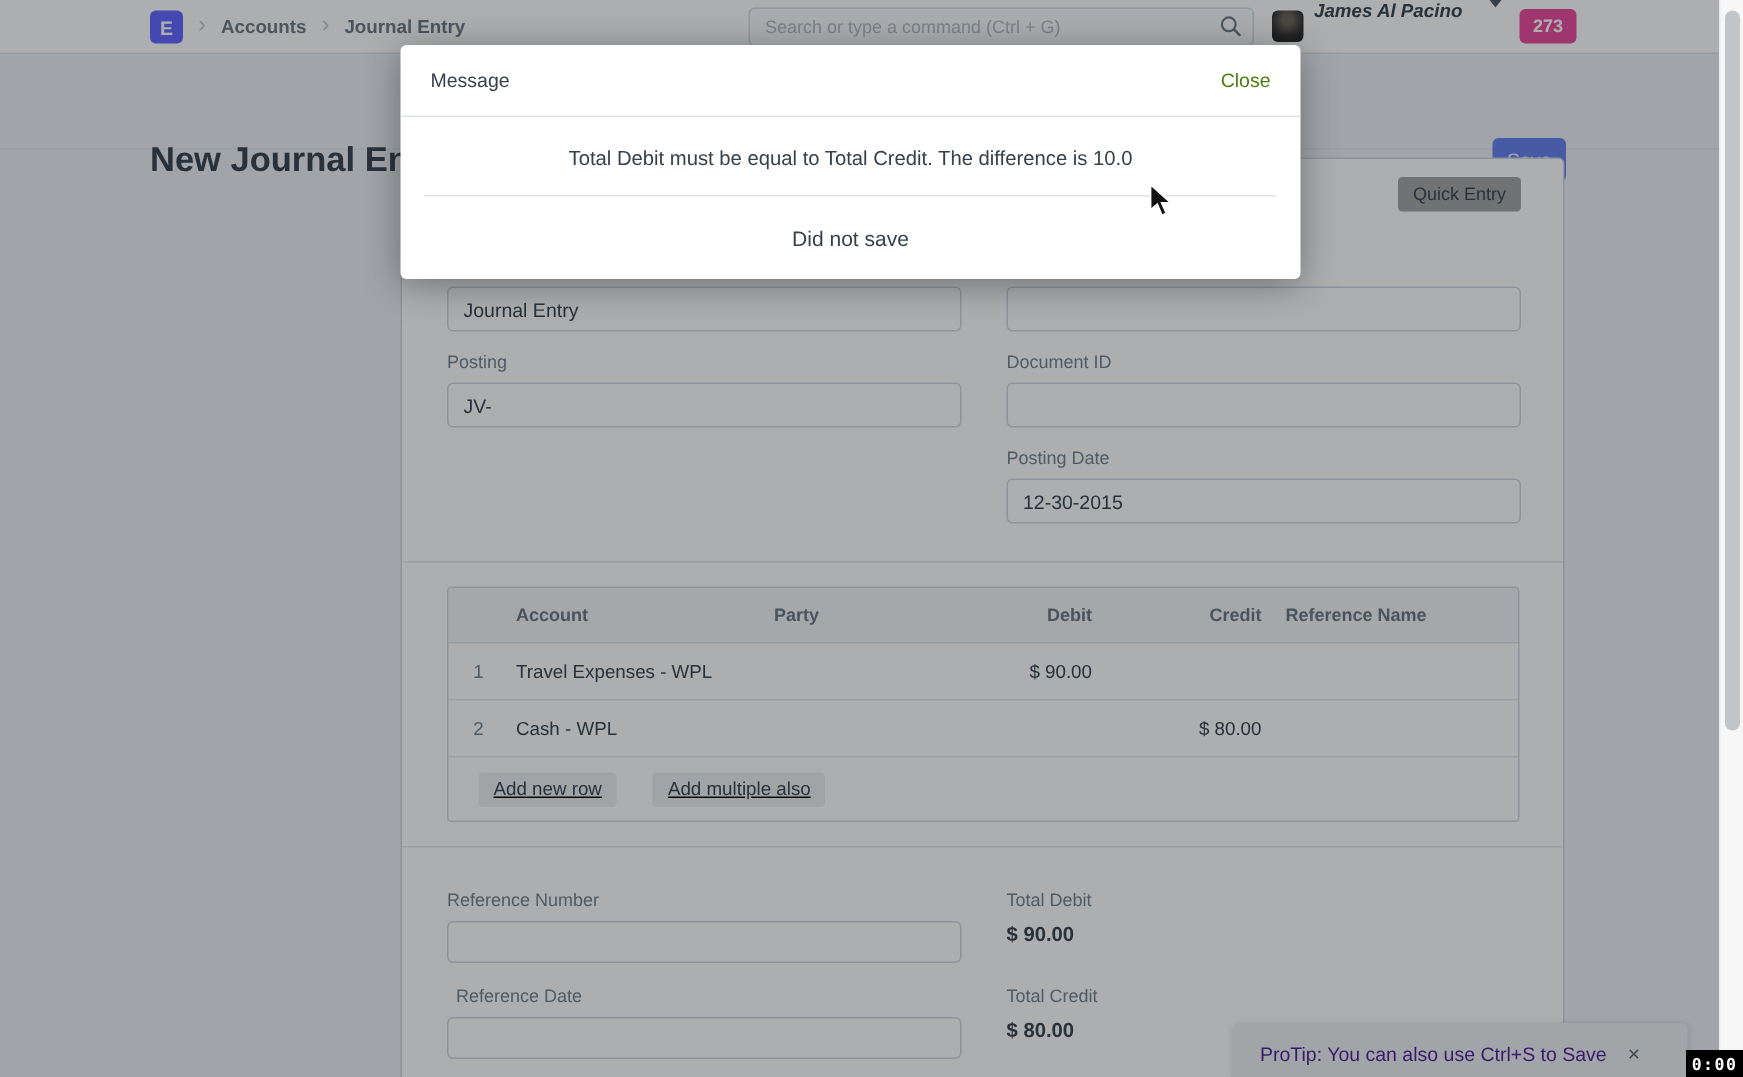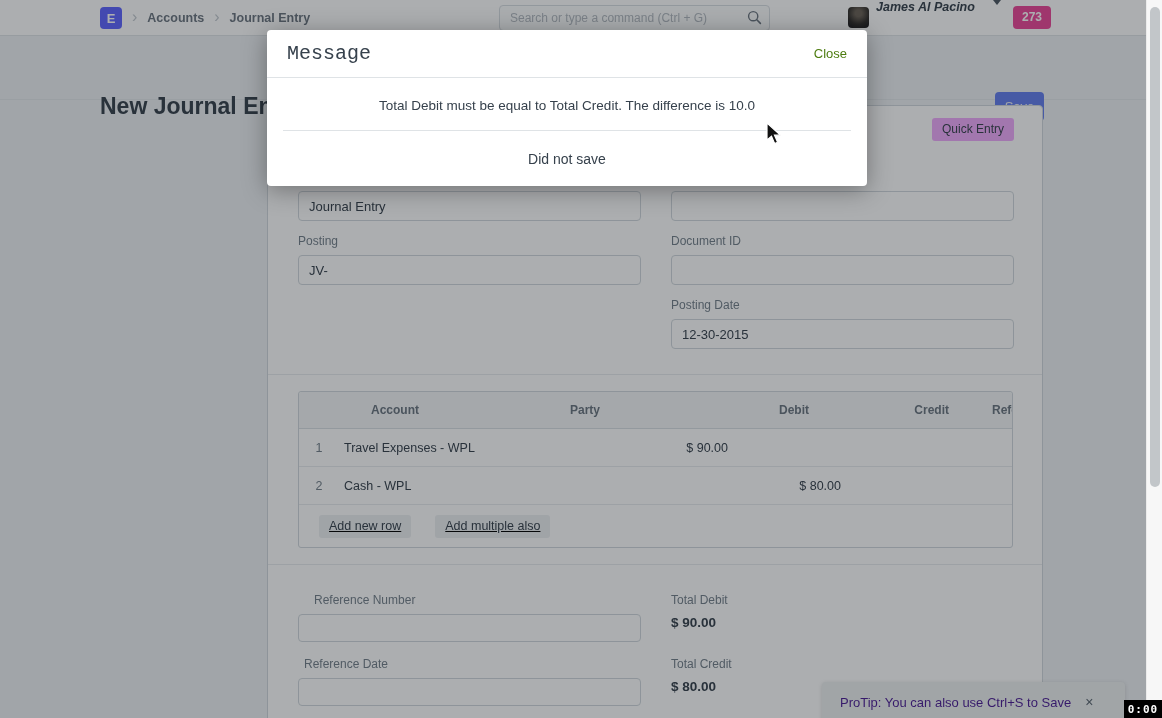--- a/index.html
+++ b/index.html
@@ -8,21 +8,21 @@
   .stage { position:absolute; inset:0; width:1162px; height:718px; overflow:hidden; }
 
   
   .navbar { position:absolute; top:0; left:0; width:1162px; height:36px; background:#ffffff;
             border-bottom:1px solid #dfe3e6; z-index:10; }
   .nav-left { position:absolute; left:100px; top:0; height:36px; display:flex; align-items:center; gap:10px; }
   .logo { width:22px; height:22px; background:#5e64ff; border-radius:4px; color:#fff; font-weight:bold;
           font-size:13px; display:flex; align-items:center; justify-content:center; }
   .crumb { font-size:12.5px; font-weight:600; color:#6c7680; text-decoration:none; }
   .crumb-sep { color:#c3c9cf; font-size:16px; line-height:1; margin-top:-2px; }
-  .search-wrap { position:absolute; left:499px; top:5px; width:271px; height:26px; }
+  .search-wrap { position:absolute; left:499px; top:5px; width:337px; height:26px; }
   .search-wrap input { width:100%; height:100%; border:1px solid #d8dde2; border-radius:4px; background:#fcfdfd;
           font-family:"Liberation Sans",sans-serif; font-size:12px; color:#36414c; padding:0 28px 0 10px; outline:none; }
   .search-wrap input::placeholder { color:#b4bbc2; }
   .search-icon { position:absolute; right:8px; top:5px; }
   .avatar { position:absolute; left:848px; top:7px; width:21px; height:21px; border-radius:4px;
             background:radial-gradient(circle at 50% 30%, #6b6257 0 18%, #2e2b28 60%, #17161a 100%); }
   .user-name { position:absolute; left:876px; top:0; height:36px; display:flex; gap:18px;
                font-size:12.5px; font-weight:600; color:#36414c; cursor:pointer;font-style:italic; }
   .caret-down { width:0; height:0; border-left:4px solid transparent; border-right:4px solid transparent;
                 border-top:5px solid #4c5661; display:inline-block; }
@@ -33,52 +33,52 @@
   .page-head { position:absolute; top:36px; left:0; width:1162px; height:64px; border-bottom:1px solid #e4e8eb; }
   .page-title { position:absolute; left:100px; top:57px; font-size:23px; font-weight:bold; color:#36414c;
                 white-space:nowrap; }
   .save-btn { position:absolute; left:995px; top:56px; width:49px; height:29px; background:#647eef;
               border:none; border-radius:4px; color:#eef0f6; font-size:13px; font-family:"Liberation Sans",sans-serif;
               cursor:pointer; }
 
   
   .card { position:absolute; left:267px; top:105px; width:776px; height:645px; background:#ffffff;
           border:1px solid #d1d8dd; border-radius:4px; }
-  .quick-entry { position:absolute; right:28px; top:12px; height:23px; padding:0 10px; background:#f0abfc;
+  .quick-entry { position:absolute; right:28px; top:12px; height:23px; padding:0 10px; background:#a3a3a3;
                  border-radius:3px; font-size:12px; color:#36414c; line-height:23px; cursor:pointer; }
   .fld-label { position:absolute; font-size:12px; color:#74808b; }
   .fld-input { position:absolute; height:30px; width:343px; border:1px solid #d1d8dd; border-radius:4px;
                background:#fff; font-family:"Liberation Sans",sans-serif; font-size:13px; color:#36414c;
                padding:0 10px; outline:none; }
   .divider { position:absolute; left:0; width:100%; border-top:1px solid #e8ebee; }
 
   
   .grid { position:absolute; left:30px; top:285px; width:715px; border:1px solid #d1d8dd; border-radius:3px;
           background:#fff; }
   .grid-row { display:grid; grid-template-columns:40px 172px 130px 95px 113px 1fr; align-items:center; }
   .grid-head { height:37px; background:#f4f6f7; border-bottom:1px solid #d9dfe3; border-radius:3px 3px 0 0;
-               font-size:12px; font-weight:600; color:#6a7580;gap:27px; }
+               font-size:12px; font-weight:600; color:#6a7580; }
   .grid-data { height:38px; border-bottom:1px solid #e8ecef; font-size:12.5px; color:#36414c; }
   .gc { padding:0 5px; overflow:hidden; white-space:nowrap; }
   .gc-idx { text-align:center; color:#74808b; }
   .gc-num { text-align:right; padding-right:8px; }
   .gc-ref { padding-left:8px; }
   .grid-foot { height:42px; display:flex; align-items:center; gap:24px; padding-left:20px;text-decoration:underline; }
   .grid-btn { height:23px; padding:0 10px; background:#edf0f2; border:none; border-radius:3px;
               font-family:"Liberation Sans",sans-serif; font-size:12.5px; color:#36414c; cursor:pointer; }
 
   .total-val { position:absolute; font-size:13.5px; font-weight:bold; color:#36414c; }
 
   
   .backdrop { position:absolute; inset:0; background:rgba(18,24,30,0.35); z-index:50; }
   .modal { position:absolute; left:267px; top:30px; width:600px; background:#fff; border-radius:4px;
            box-shadow:0 4px 24px rgba(0,0,0,0.35); z-index:60; }
   .modal-header { height:48px; padding:0 20px; display:flex; align-items:center; justify-content:space-between;
                   border-bottom:1px solid #dfe3e6; }
-  .modal-title { font-size:20px; color:#36414c;font-family:Liberation Mono, monospace; }
+  .modal-title { font-size:13px; color:#36414c; }
   .modal-close { font-size:13px; color:#4d7c0f; cursor:pointer; }
   .modal-body { text-align:center; padding:20px 20px 17px; font-size:13.5px; color:#36414c; }
   .modal-divider { border-top:1px solid #dfe3e6; margin:0 16px; }
   .modal-footer { text-align:center; padding:20px 0 19px; font-size:14px; color:#36414c; }
 
   
   .toast { position:absolute; left:822px; top:682px; width:303px; height:40px; background:#eef1f2;
            border-radius:4px; box-shadow:0 1px 4px rgba(0,0,0,0.15); z-index:40;
            display:flex; align-items:center; }
   .toast-text { font-size:13px; color:#4c1d95; padding-left:18px; }
@@ -174,21 +174,21 @@
         <div class="gc gc-ref"></div>
       </div>
       <div class="grid-foot">
         <button class="grid-btn">Add new row</button>
         <button class="grid-btn">Add multiple also</button>
       </div>
     </div>
 
     <div class="divider" style="top:458px;"></div>
 
-    <div class="fld-label" style="left:30px; top:487px;margin-left:16px;">Reference Number</div>
+    <div class="fld-label" style="left:30px; top:487px;">Reference Number</div>
     <input class="fld-input" style="left: 30px; top: 508px; height: 28px;" value="">
     <div class="fld-label" style="left:403px; top:487px;">Total Debit</div>
     <div class="total-val" style="left:403px; top:509px;">$ 90.00</div>
 
     <div class="fld-label" style="left:36px; top:551px;">Reference Date</div>
     <input class="fld-input" style="left: 30px; top: 572px; height: 28px;" value="">
     <div class="fld-label" style="left:403px; top:551px;">Total Credit</div>
     <div class="total-val" style="left:403px; top:573px;">$ 80.00</div>
   </div>
 

